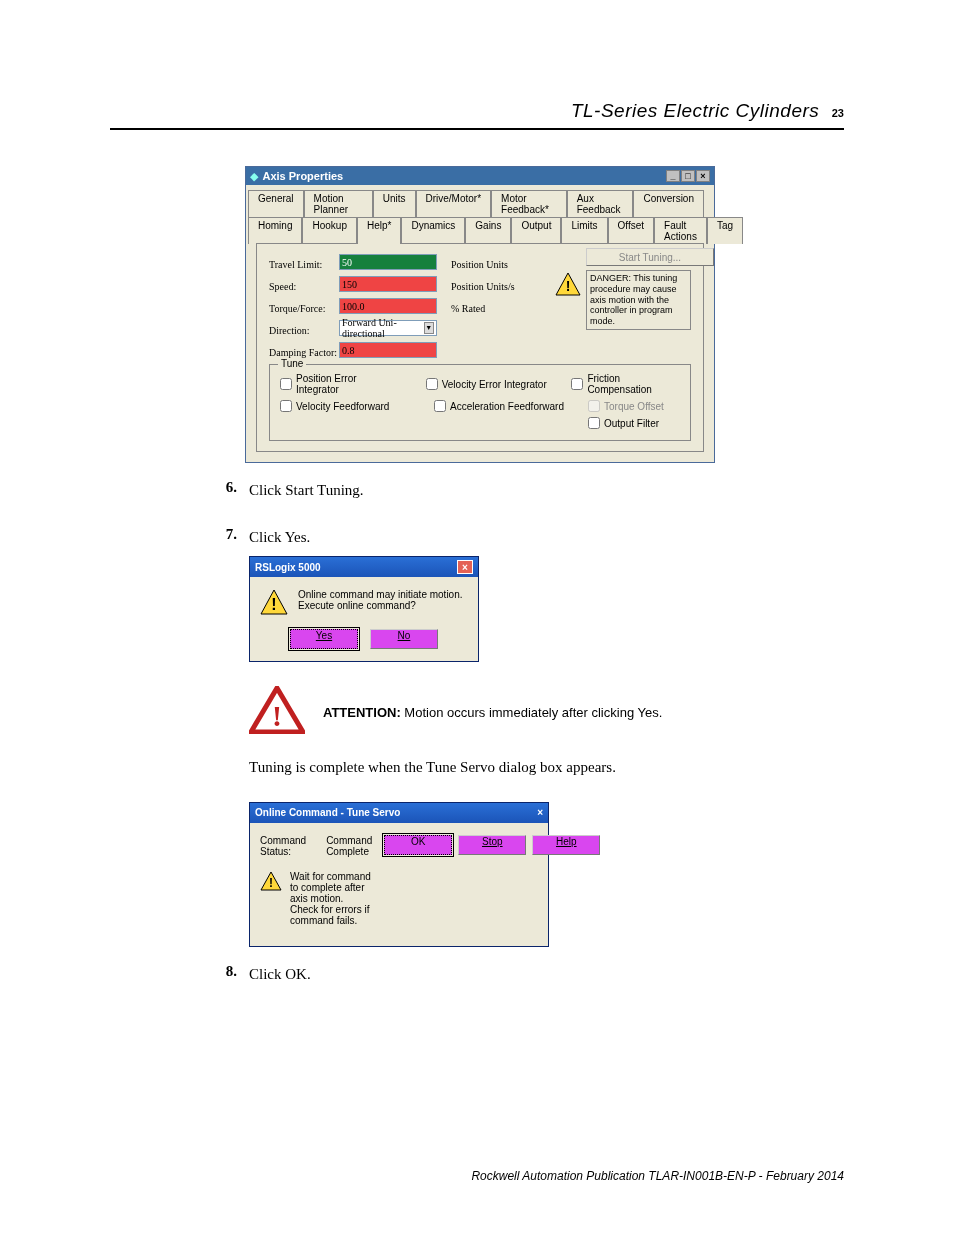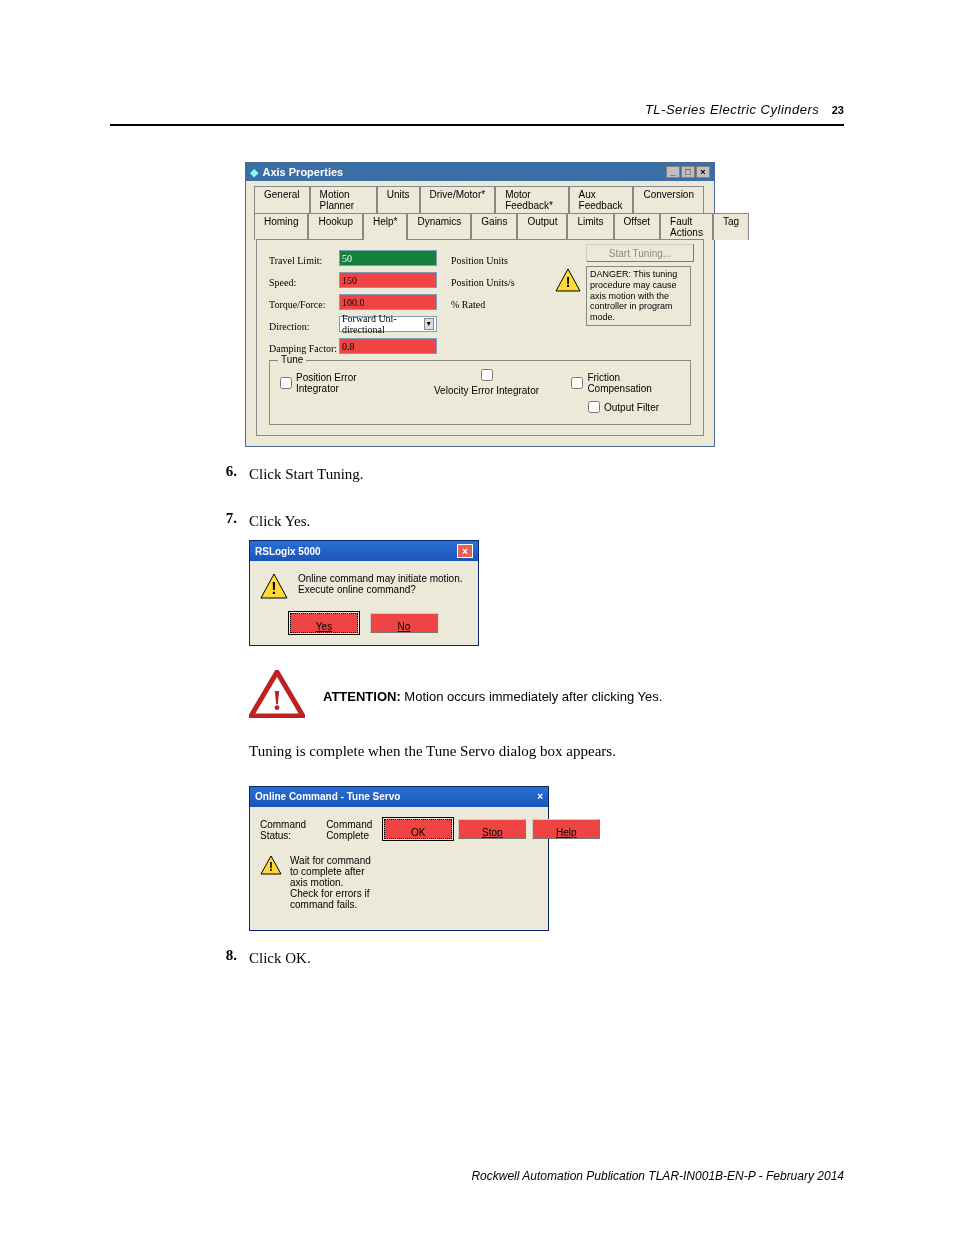--- a/index.html
+++ b/index.html
@@ -1,57 +1,57 @@
 <!DOCTYPE html>
 <html><head>
 <meta charset="utf-8">
 <style>
   * { box-sizing: border-box; margin: 0; padding: 0; }
   body { width: 954px; height: 1235px; background: #fff; font-family: Arial, sans-serif; position: relative; }
   .page { padding: 100px 110px 50px 110px; }
   .header { text-align: right; font-family: "Myriad Pro", Arial, sans-serif; }
-  .header-text { font-style: italic; font-size: 13px; letter-spacing: 0.5px; }
+  .header-text { font-style: italic; font-size: 19px; letter-spacing: 0.5px; }
   .header-page { font-weight: bold; font-size: 11px; margin-left: 8px; }
   .header-rule { border: none; border-top: 2px solid #000; margin-top: 6px; }
   .content { margin-top: 36px; margin-left: 135px; }
   .win { border: 1px solid #4a6a9a; background: #ece9d8; font-family: Tahoma, sans-serif; font-size: 10px; color: #000; }
   .win-title { background: linear-gradient(#3a6ea5, #3a6ea5); color: #fff; padding: 2px 4px; display: flex; align-items: center; justify-content: space-between; height: 18px; font-size: 11px; }
   .win-title-left { display: flex; align-items: center; gap: 4px; }
   .win-ctrls { display: flex; gap: 1px; }
   .win-ctrl { width: 14px; height: 12px; background: #c0c0c0; border: 1px solid #808080; display: flex; align-items: center; justify-content: center; font-size: 9px; color: #000; font-weight: bold; }
-  .tabrow { display: flex; gap: 0; padding: 4px 10px 0 8px; }
+  .tabrow { display: flex; gap: 0; padding: 4px 10px 0 2px; }
   .tab { border: 1px solid #888; border-bottom: none; background: #ece9d8; padding: 2px 9px; font-size: 10px; position: relative; top: 1px; cursor: default; }
   .tab.active { background: #ece9d8; z-index: 2; }
   .tabpanel { border: 1px solid #888; margin: 0 10px 10px 10px; padding: 10px 12px; background: #ece9d8; }
   .formrow { display: flex; align-items: flex-end; margin-bottom: 6px; font-family: Liberation Serif, serif; }
   .formrow .lbl { width: 70px; font-size: 10px; }
   .formrow .inp { width: 98px; height: 16px; border: 1px solid #7f9db9; background: #ef4444; font-size: 10px; padding: 0 2px; display: flex; align-items: center; }
   .formrow .inp.sel { background: #15803d; color: #fff; }
   .formrow .unit { margin-left: 14px; font-size: 10px; }
   .selectbox { width: 98px; height: 16px; border: 1px solid #7f9db9; background: #fff; display: flex; align-items: center; padding: 0 2px; font-size: 10px; justify-content: space-between; }
   .selectbox .arrow { width: 12px; height: 12px; background: #dcdcdc; border: 1px solid #888; display: flex; align-items: center; justify-content: center; font-size: 7px; }
   .right-side { position: absolute; right: 12px; top: 4px; width: 105px; }
-  .start-btn { width: 108px; height: 18px; border: 1px outset #ccc; background: #ece9d8; font-size: 10px; color: #888; display: flex; align-items: center; justify-content: center; }
+  .start-btn { width: 128px; height: 18px; border: 1px outset #ccc; background: #ece9d8; font-size: 10px; color: #888; display: flex; align-items: center; justify-content: center; }
   .danger-box { margin-top: 4px; border: 1px solid #888; background: #ece9d8; padding: 2px 3px; font-size: 9px; line-height: 1.2; }
   .fieldset { border: 1px solid #888; padding: 8px 10px 6px 10px; margin-top: 6px; position: relative; }
   .fieldset .legend { position: absolute; top: -7px; left: 8px; background: #ece9d8; padding: 0 3px; font-size: 10px; }
   .chkrow { display: flex; gap: 24px; margin-bottom: 5px; }
   .chk { display: flex; align-items: center; gap: 4px; font-size: 10px; }
   .chk input { width: 12px; height: 12px; }
   .chk.dis { color: #888; }
   .step { display: flex; gap: 12px; margin-top: 16px; font-family: Georgia, serif; font-size: 15px; }
   .step-num { font-weight: bold; min-width: 20px; text-align: right; }
   .step-body { flex: 1; }
   .step-body p { margin-bottom: 8px; line-height: 1.5; }
   .dialog2 { width: 230px; border: 1px solid #0a246a; background: #ece9d8; font-family: Tahoma, sans-serif; font-size: 10px; }
   .dialog2 .titlebar { background: linear-gradient(#2a6fd6, #1b54b8); color: #fff; padding: 3px 5px; display: flex; justify-content: space-between; align-items: center; font-weight: bold; height: 20px; }
   .dialog2 .close { width: 16px; height: 14px; background: #e46255; border: 1px solid #fff; display: flex; align-items: center; justify-content: center; color: #fff; font-size: 10px; }
   .dialog2 .body { padding: 12px 10px; display: flex; gap: 10px; align-items: flex-start; }
   .dialog2 .btns { display: flex; justify-content: center; gap: 12px; padding-bottom: 12px; }
-  .winbtn { min-width: 68px; height: 20px; border: 1px outset #ccc; background: #ef4444; font-size: 10px; display: flex; align-items: flex-end; justify-content: center; }
+  .winbtn { min-width: 68px; height: 20px; border: 1px outset #ccc; background: #d946ef; font-size: 10px; display: flex; align-items: flex-start; justify-content: center; }
   .winbtn.def { border: 1px dotted #000; outline: 1px solid #000; outline-offset: 1px; }
   .attention { display: flex; align-items: center; gap: 18px; margin: 24px 0 18px 0; }
   .attention .txt { font-family: "Myriad Pro", Arial, sans-serif; font-size: 13px; }
   .attention .txt b { font-weight: bold; }
   .dialog3 { width: 300px; border: 1px solid #0a246a; background: #ece9d8; font-family: Tahoma, sans-serif; font-size: 10px; margin-top: 10px; }
   .dialog3 .titlebar { background: linear-gradient(#2a6fd6, #1b54b8); color: #fff; padding: 3px 5px; display: flex; justify-content: space-between; align-items: center; font-weight: bold; height: 20px; }
   .dialog3 .body { padding: 12px 10px 20px 10px; display: flex; gap: 12px; }
   .dialog3 .left { flex: 1; }
   .dialog3 .status-row { display: flex; gap: 20px; margin-bottom: 14px; }
   .dialog3 .note-row { display: flex; gap: 8px; align-items: flex-start; }
@@ -143,27 +143,41 @@
           <div class="danger-box">DANGER: This tuning procedure may cause axis motion with the controller in program mode.</div>
         </div>
 
         <div class="fieldset">
           <span class="legend">Tune</span>
           <div class="chkrow">
             <span class="chk" style="width:130px;">
                 <input type="checkbox" style="">
                 <span>Position Error Integrator</span>
               </span>
-            <span class="chk" style="width:130px;flex-direction:column;">
+            <span class="chk" style="width:130px;">
                 <input type="checkbox" style="">
                 <span>Velocity Error Integrator</span>
               </span>
             <span class="chk">
                 <input type="checkbox" style="">
                 <span>Friction Compensation</span>
+              </span>
+          </div>
+          <div class="chkrow">
+            <span class="chk" style="width:130px;">
+                <input type="checkbox" style="">
+                <span>Velocity Feedforward</span>
+              </span>
+            <span class="chk" style="width:130px;">
+                <input type="checkbox" style="">
+                <span>Acceleration Feedforward</span>
+              </span>
+            <span class="chk dis">
+                <input type="checkbox" disabled="" style="">
+                <span>Torque Offset</span>
               </span>
           </div>
           <div class="chkrow">
             <span class="chk" style="width:130px;"></span>
             <span class="chk" style="width:130px;"></span>
             <span class="chk">
                 <input type="checkbox" style="">
                 <span>Output Filter</span>
               </span>
           </div>

